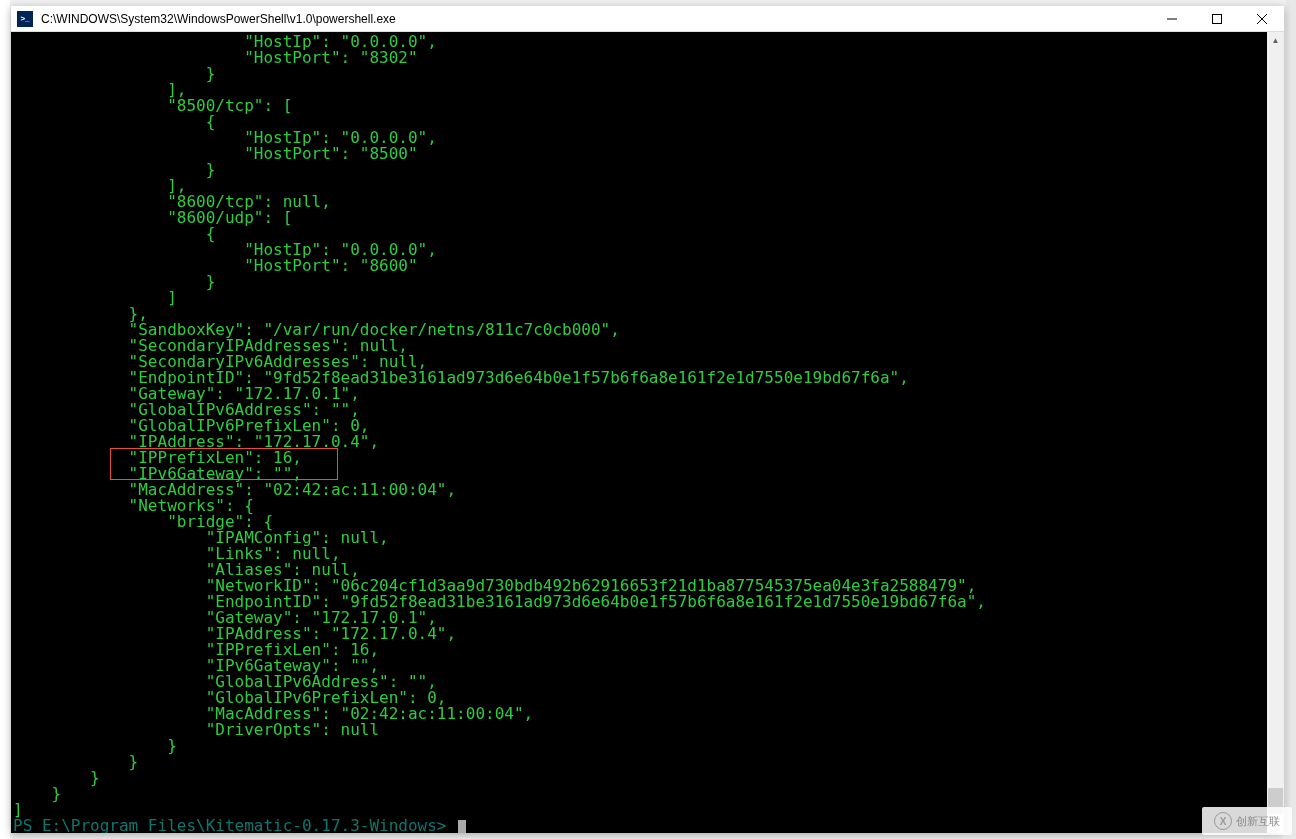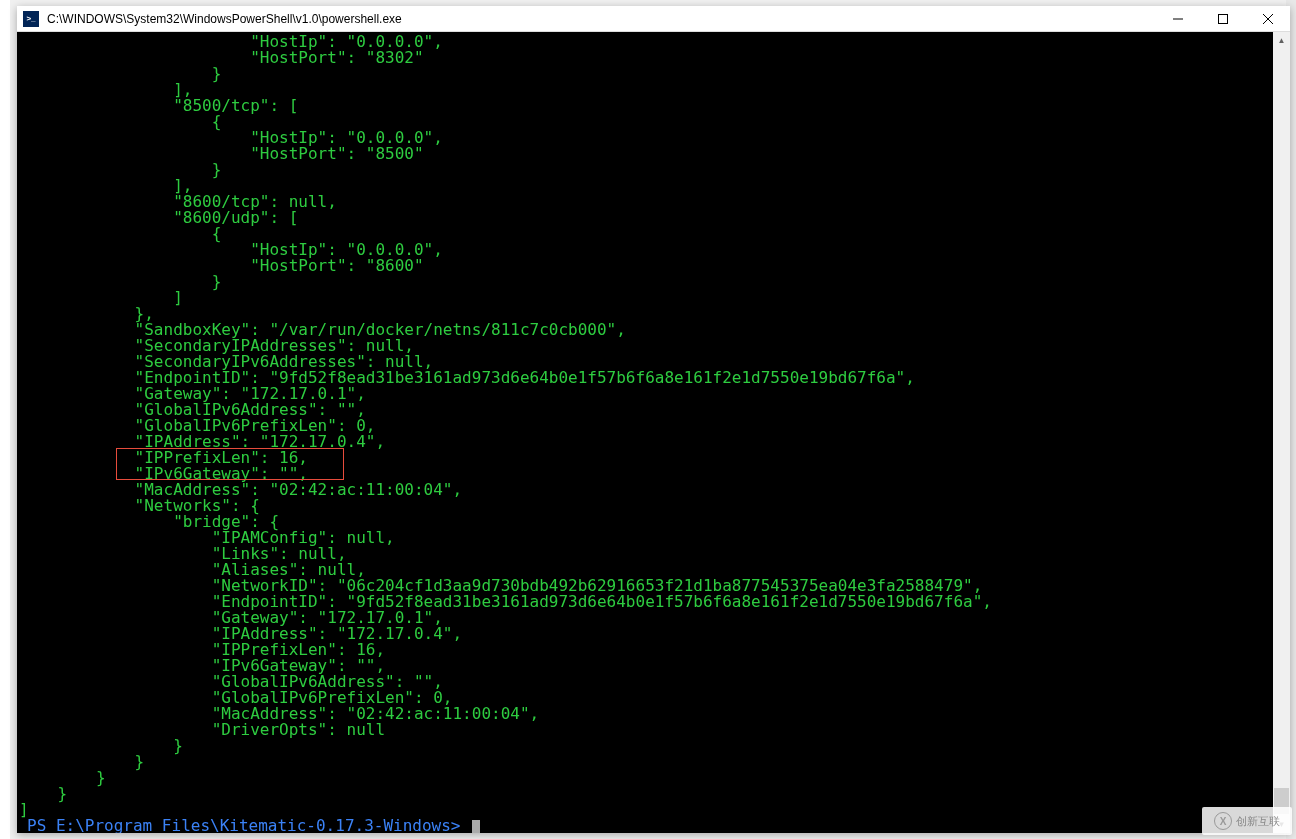--- a/index.html
+++ b/index.html
@@ -21,21 +21,21 @@
       color: #555;
     }
     .bg-sliver-right {
       position: absolute;
       right: 0; top: 0;
       width: 10px; height: 839px;
       background: #e8e8e8;
     }
     .window {
       position: absolute;
-      left: 17px; top: 6px;
+      left: 11px; top: 6px;
       width: 1273px;
       height: 827px;
       background: #ffffff;
       box-shadow: 0 2px 8px rgba(0,0,0,0.3);
       display: flex;
       flex-direction: column;
     }
     .titlebar {
       height: 26px;
       background: #ffffff;
@@ -117,22 +117,21 @@
       font-size: 8px;
       color: #606060;
     }
     .scroll-thumb {
       position: absolute;
       left: 1px;
       width: 15px;
       background: #cdcdcd;
     }
     .prompt-line {
-      color: #3b82f6;
-      margin-left: 8px;
+      color: #0f766e;
     }
     .cursor {
       display: inline-block;
       width: 8px; height: 14px;
       background: #aaaaaa;
       vertical-align: bottom;
       margin-left: 2px;
     }
     .watermark {
       position: absolute;

